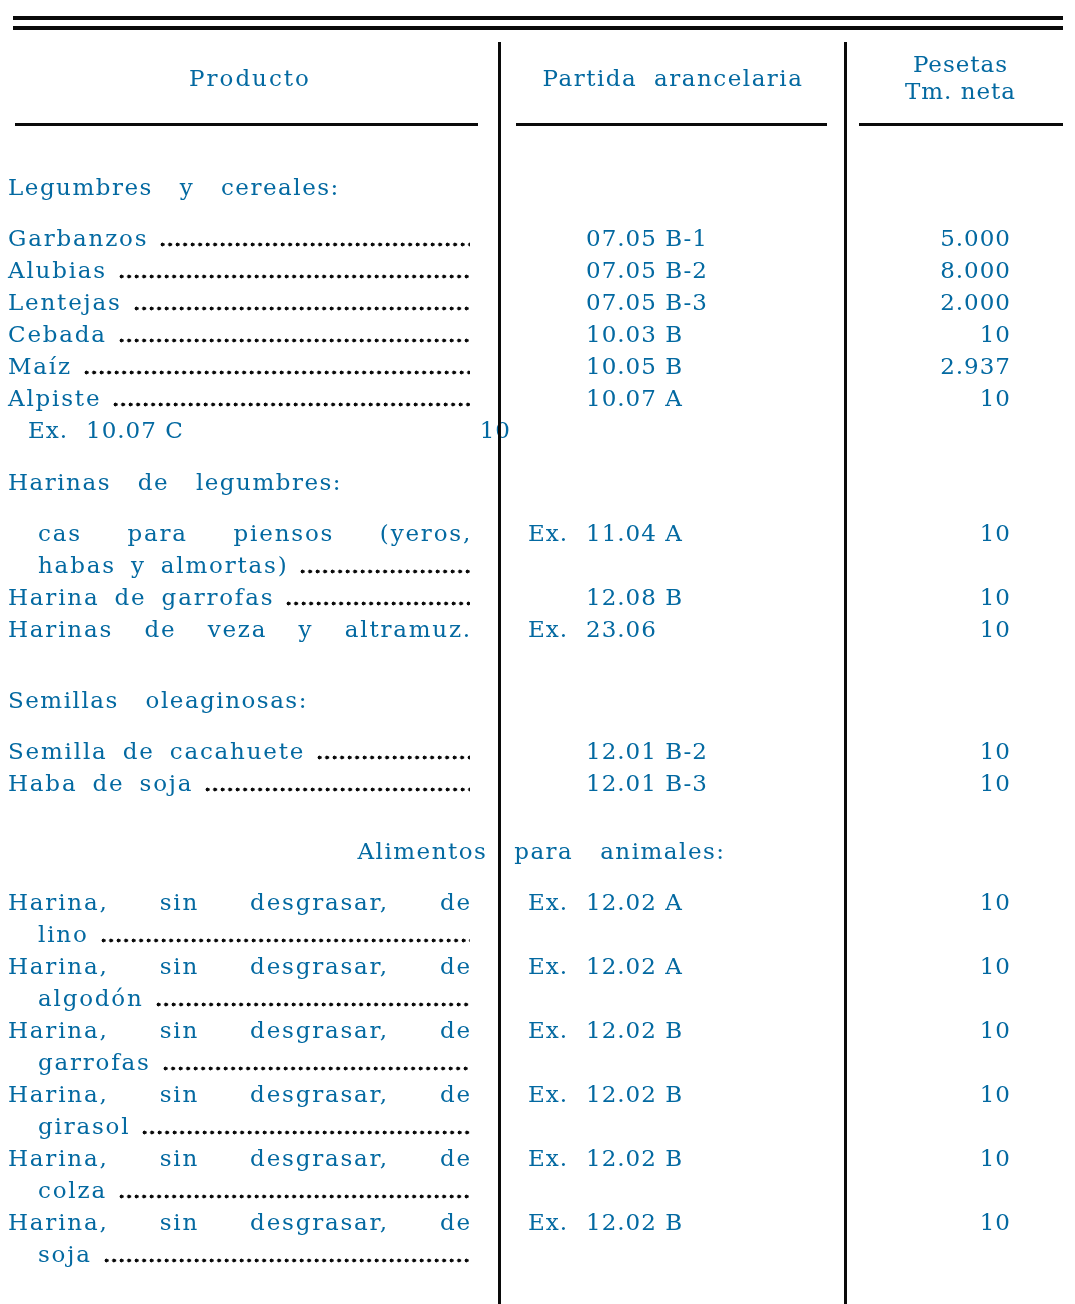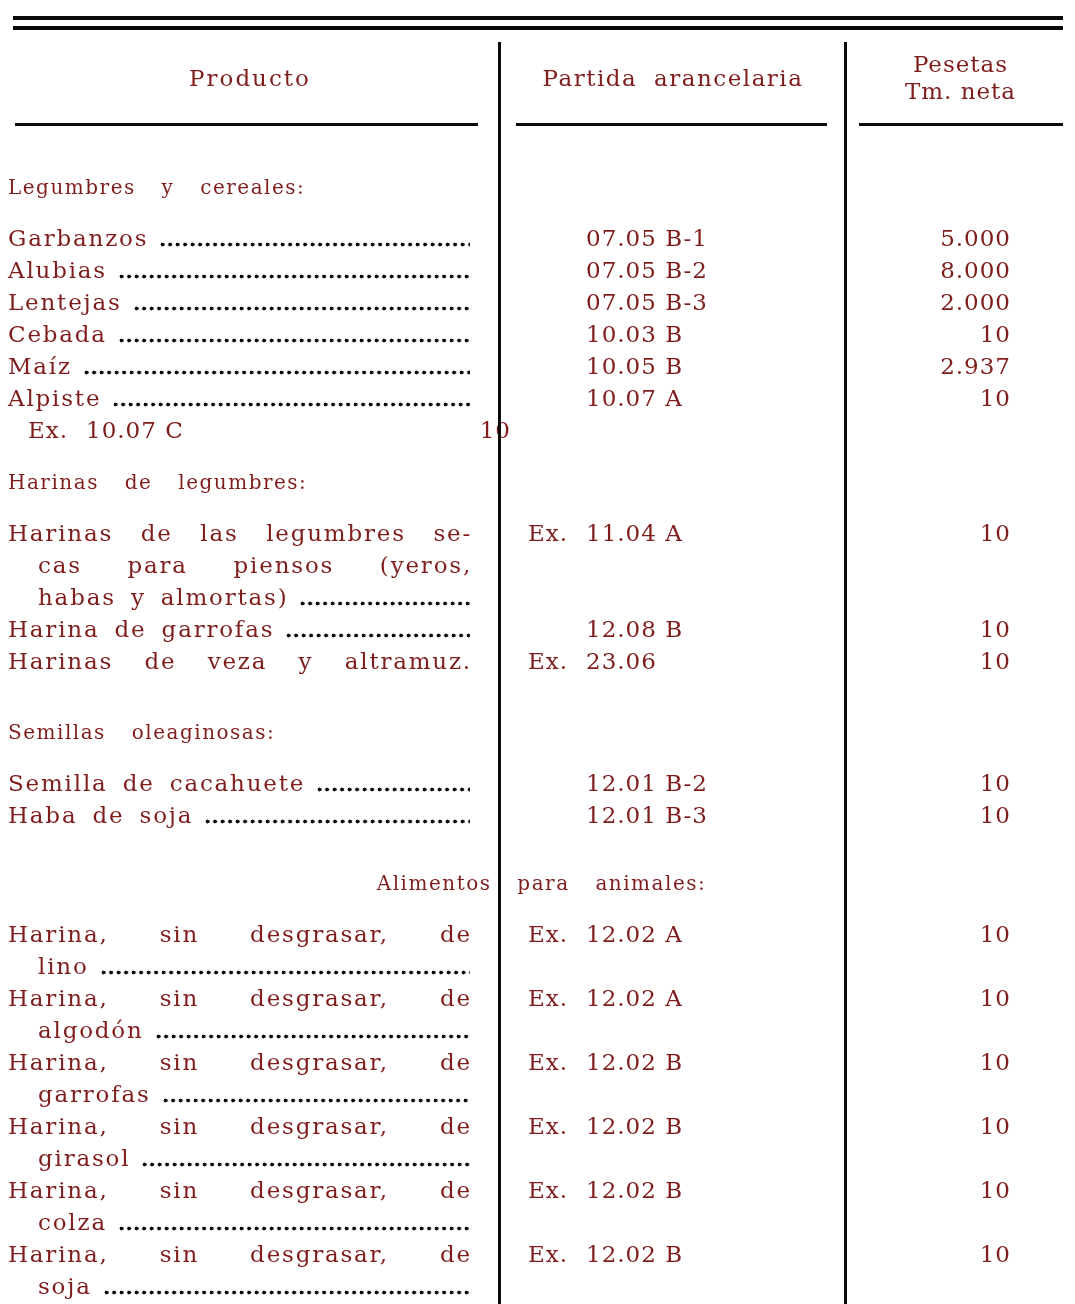--- a/index.html
+++ b/index.html
@@ -1,21 +1,21 @@
 <!DOCTYPE html>
 <html><head>
 <meta charset="utf-8">
 <style>
   html,body{margin:0;padding:0;background:#e8e8e4;}
   .page{
     position:relative;
     width:1075px;height:1304px;
     margin:0 auto;
     background:#ffffff;
-    color:#7f1d1d;
+    color:#0369a1;
     font-family:"DejaVu Serif","Liberation Serif",serif;
     font-size:23px;
     line-height:32px;
     overflow:hidden;
   }
   
   .top-rule{position:absolute;top:16px;left:13px;right:12px;}
   .tline{height:4px;background:#0a0a0a;}
   .tline + .tline{margin-top:6px;}
 
@@ -38,21 +38,21 @@
   .hunder{position:absolute;top:123px;left:0;right:0;display:flex;}
   .hu{height:3px;background:#0a0a0a;}
   .hu1{margin-left:15px;width:463px;}
   .hu2{margin-left:38px;width:311px;}
   .hu3{margin-left:32px;width:204px;}
 
   
   .tbody{position:absolute;top:127px;left:0;right:0;}
   .section-heading{
     padding-left:8px;
-    font-size:20px;
+    font-size:23px;
     letter-spacing:1.5px;
     word-spacing:18px;
     margin:20px 0 19px 0;
   }
   .section:first-child .section-heading{margin-top:44px;}
   .sec-semillas .section-heading{margin-top:39px;}
   .sec-alimentos .section-heading{margin-top:36px;text-align:center;}
 
   .row{display:flex;}
   .cell{box-sizing:border-box;}
@@ -165,21 +165,20 @@
         </div>
         <div class="row">
           <div class="cell a-cell"><span class="ex">Ex.</span><span class="code">10.07 C</span></div>
           <div class="cell m-cell">10</div>
         </div>
       </div>
       <div class="section sec-harinas">
         <div class="section-heading">Harinas de legumbres:</div>
         <div class="row">
           <div class="cell p-cell">
-            <div class="pline jline">Harinas de las legumbres se-</div>
             <div class="pline indent jline">cas para piensos (yeros,</div>
             <div class="pline indent flexline">
               <span class="pname">habas y almortas)</span>
               <div class="leader"></div>
             </div>
           </div>
           <div class="cell a-cell"><span class="ex">Ex.</span><span class="code">11.04 A</span></div>
           <div class="cell m-cell">10</div>
         </div>
         <div class="row">

